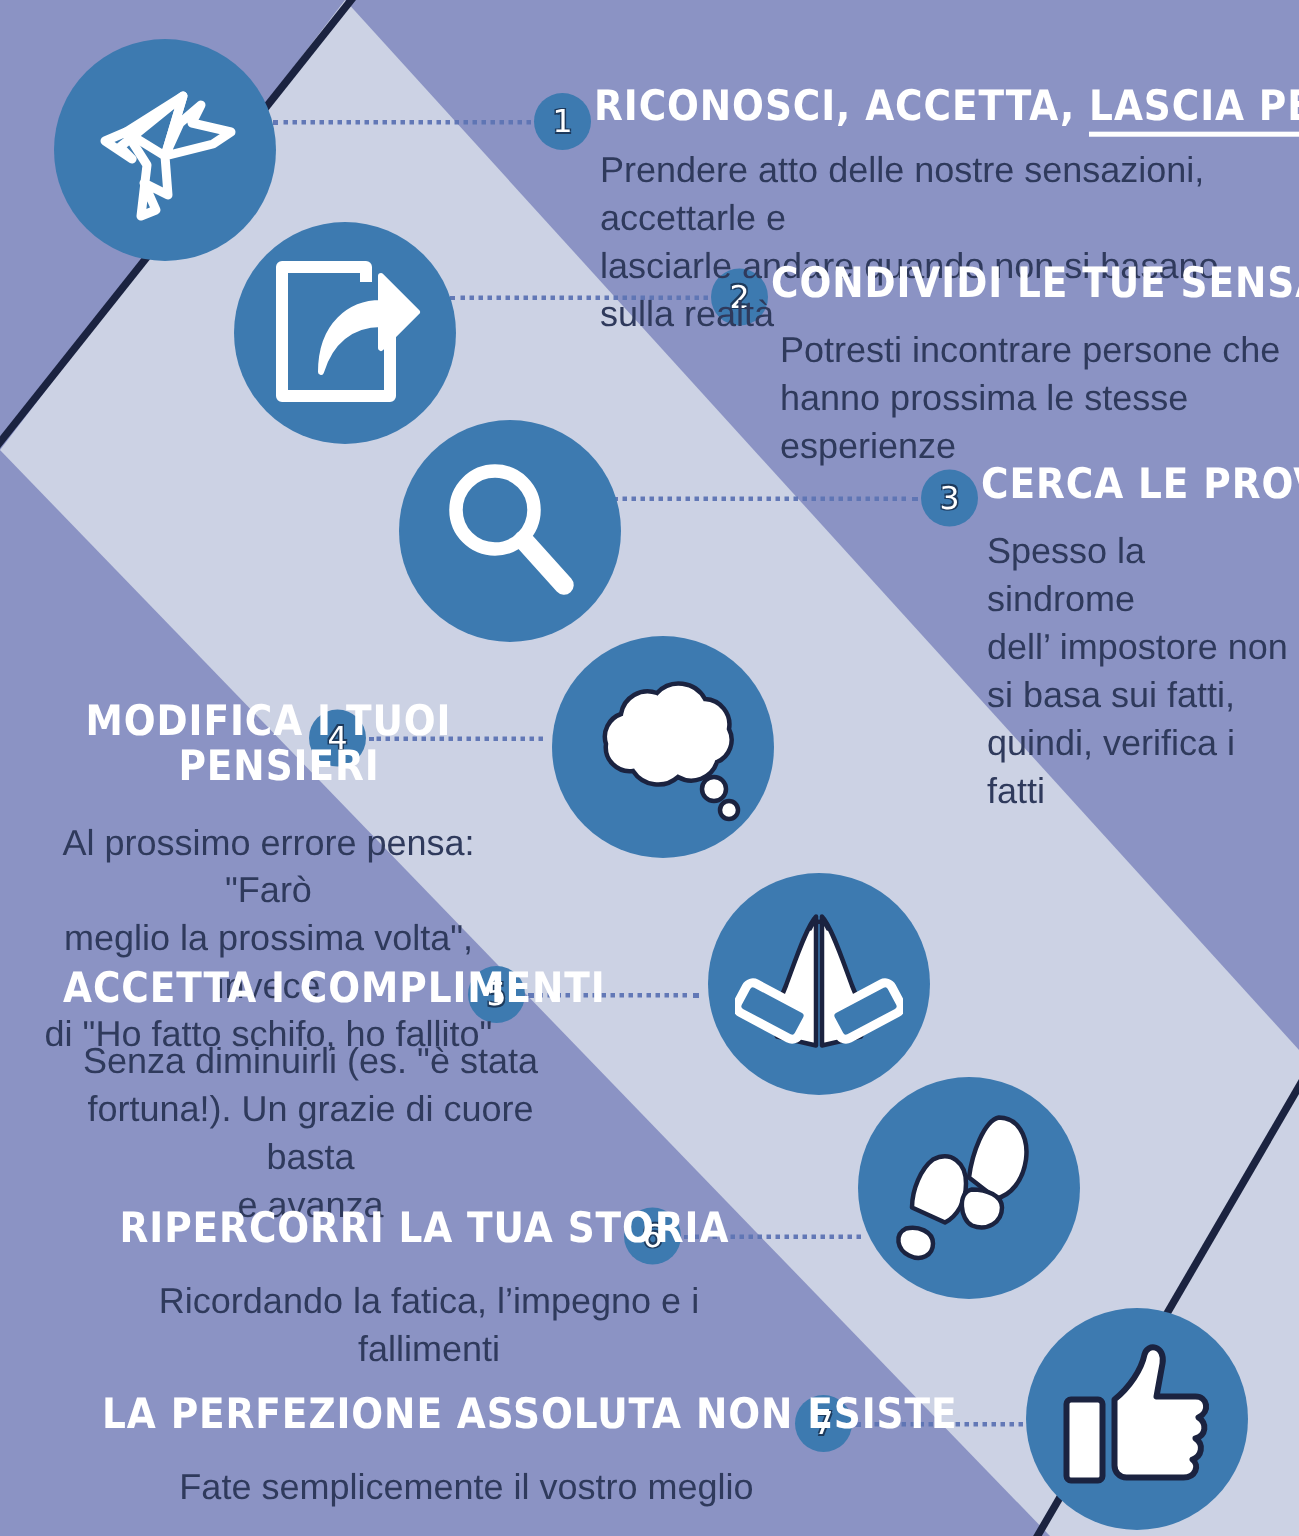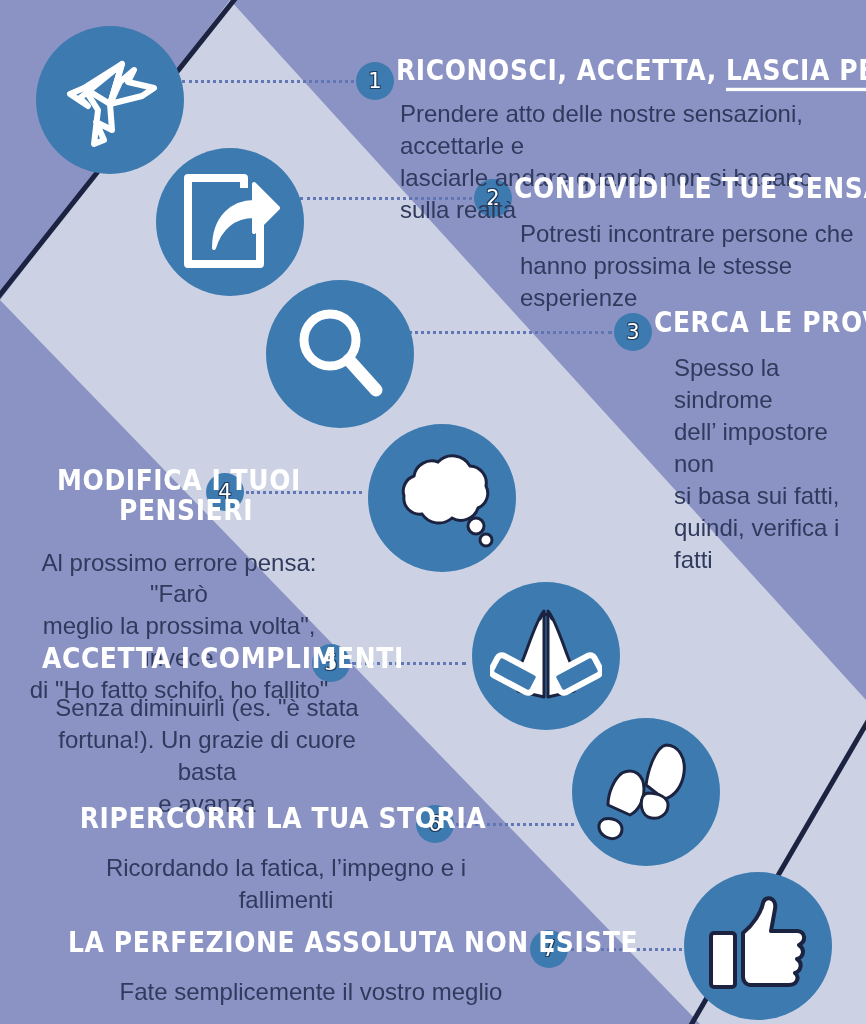--- a/index.html
+++ b/index.html
@@ -186,21 +186,21 @@
   </div>
 
   <div class="step-text right-al" style="left:514px;top:176px;width:348px;">
     <p class="headline">CONDIVIDI LE TUE SENSAZIONI</p>
     <p class="body-text" style="margin-top:16px;margin-left:6px;">Potresti incontrare persone che
 hanno prossima le stesse esperienze</p>
   </div>
 
   <div class="step-text right-al" style="left:654px;top:310px;width:212px;">
     <p class="headline">CERCA LE PROVE</p>
-    <p class="body-text" style="margin-top:16px;margin-left:20px;">Spesso la sindrome
+    <p class="body-text" style="margin-top:16px;margin-left:4px;">Spesso la sindrome
 dell’ impostore non
 si basa sui fatti,
 quindi, verifica i fatti</p>
   </div>
 
   <div class="step-text left" style="left:14px;top:468px;width:330px;">
     <p class="headline">MODIFICA I TUOI</p>
     <p class="headline" style="margin-left:14px;margin-top:4px;">PENSIERI</p>
     <p class="body-text" style="margin-top:22px;">Al prossimo errore pensa: "Farò
 meglio la prossima volta", invece

